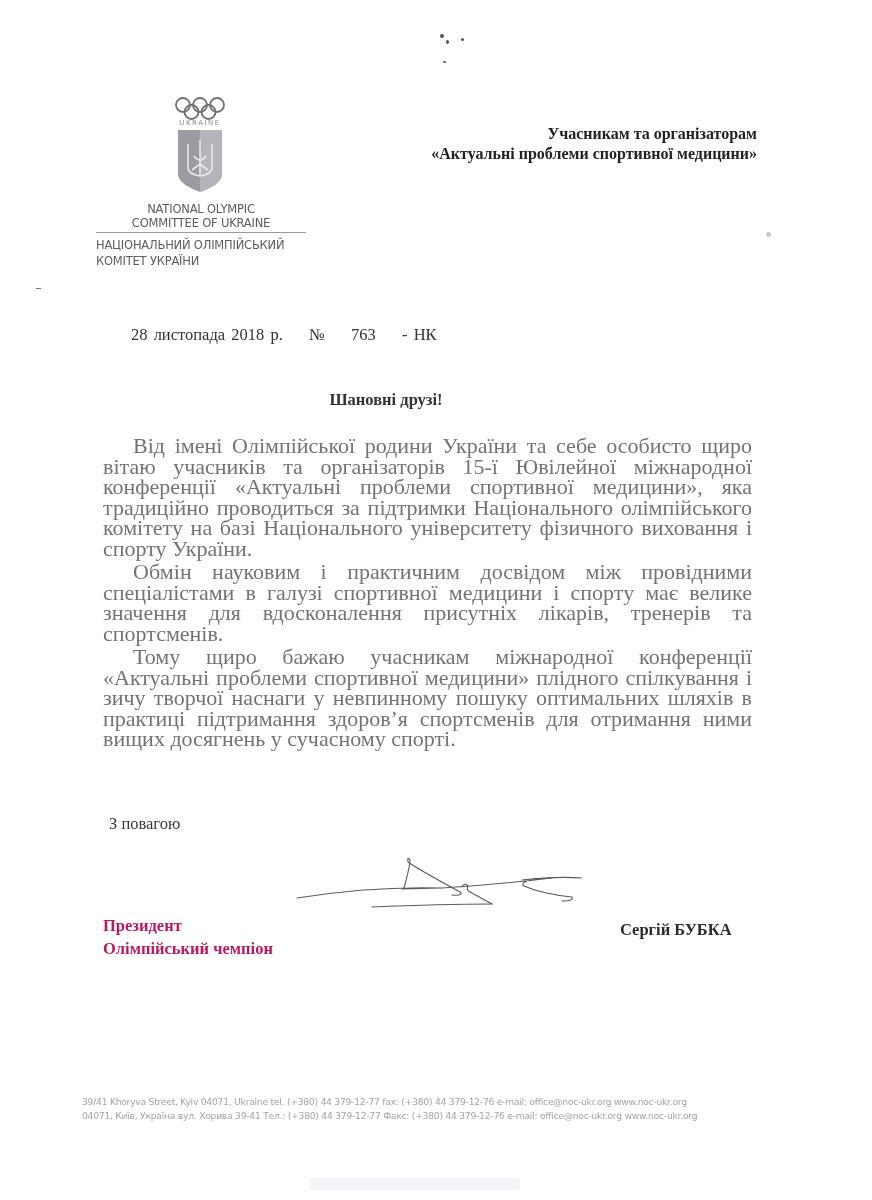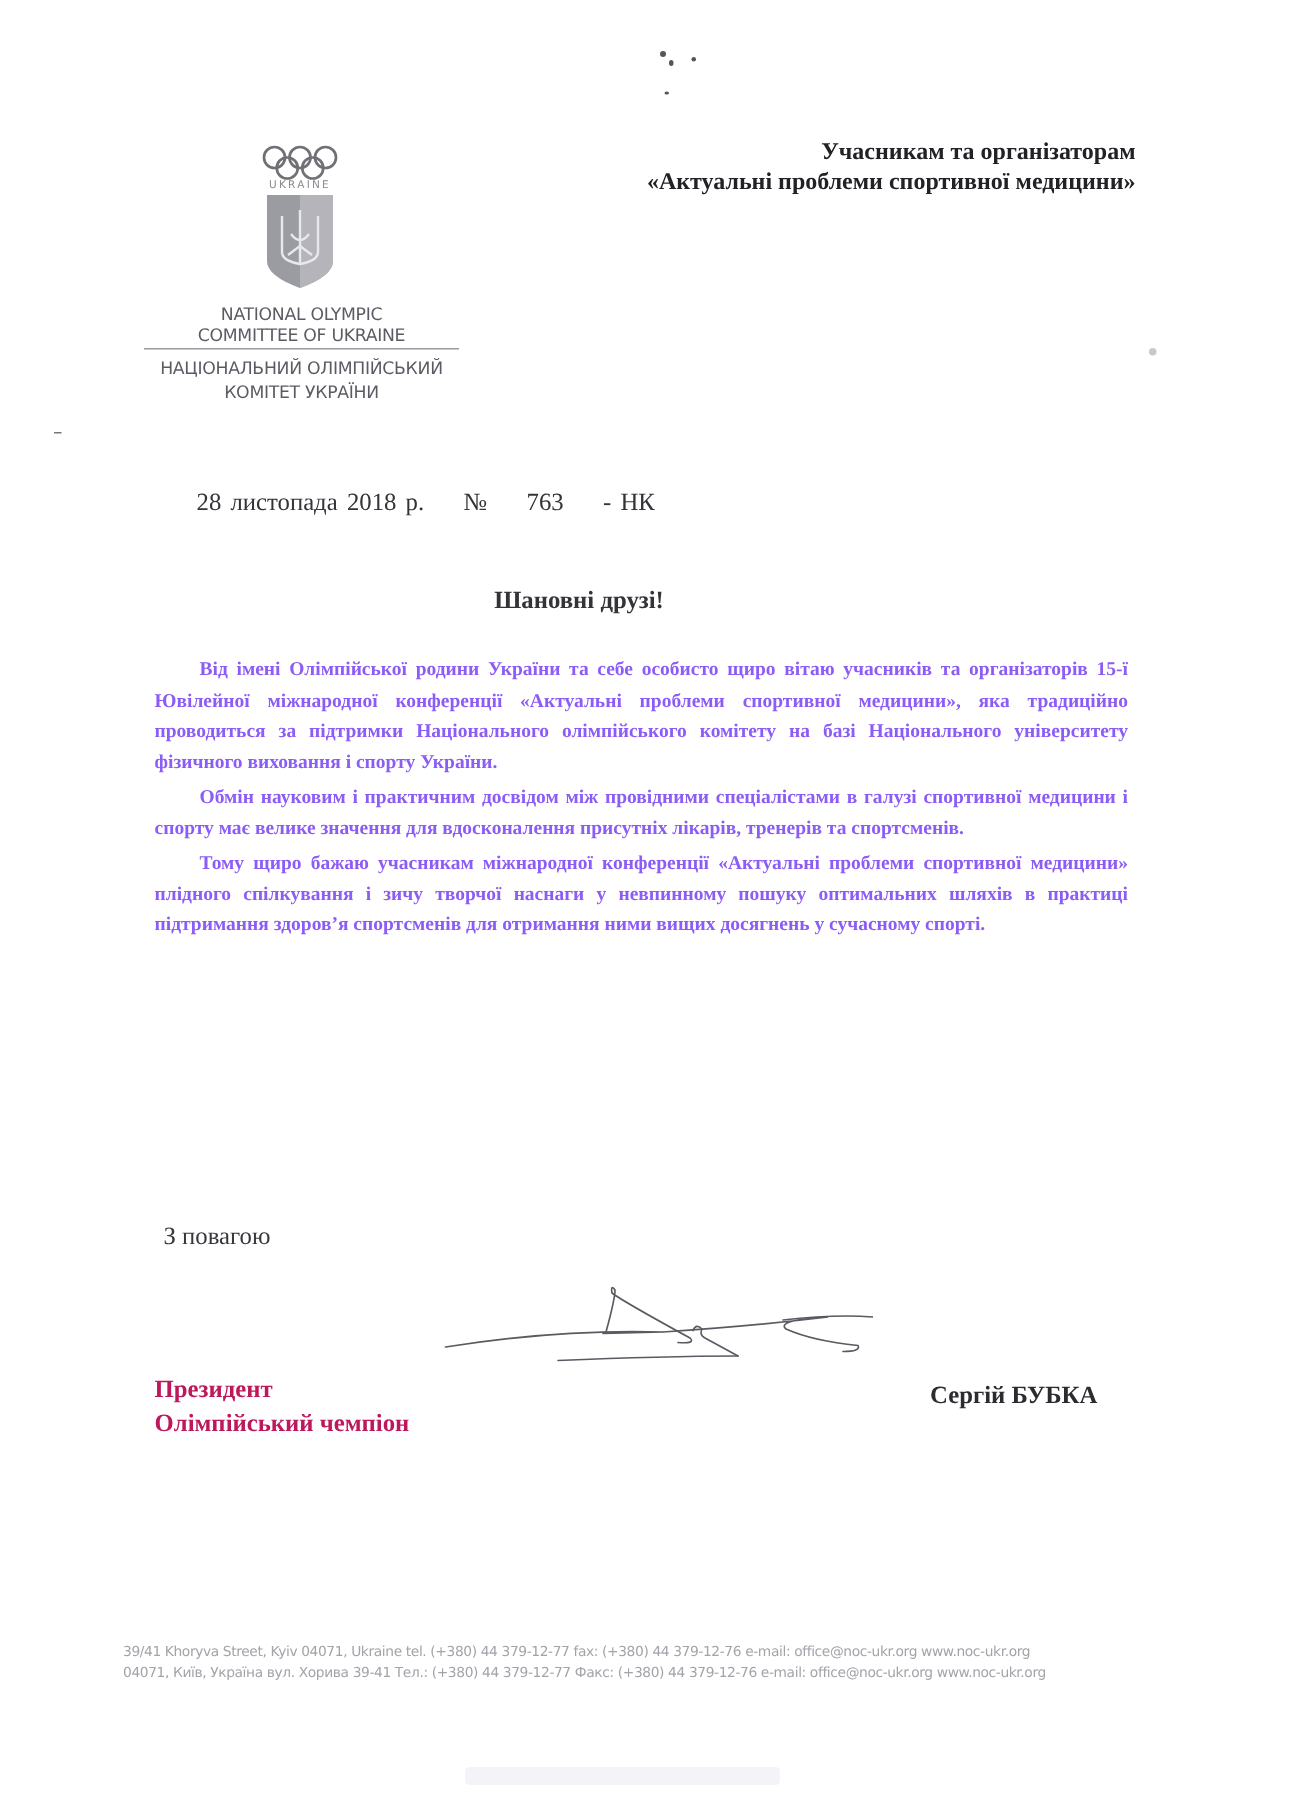--- a/index.html
+++ b/index.html
@@ -11,35 +11,35 @@
 
   
   .logo { left: 96px; top: 96px; width: 210px; }
   .rings { position: absolute; left: 78px; top: 0px; width: 52px; height: 26px; }
   .ukraine-label { position: absolute; left: 80px; top: 23px; width: 48px; text-align: center;
     font-family: "DejaVu Sans", sans-serif; font-size: 7px; letter-spacing: 1.5px; color: #8a8a8f; }
   .shield { position: absolute; left: 82px; top: 34px; width: 44px; height: 62px; }
   .org-en { position: absolute; left: 0; top: 106px; width: 210px; text-align: center;
     font-family: "DejaVu Sans", sans-serif; font-size: 11.5px; line-height: 14px; color: #5b5b63; letter-spacing: -0.2px; }
   .org-rule { position: absolute; left: 0; top: 136px; width: 210px; height: 1px; background: #9a9aa0; }
-  .org-ua { position: absolute; left: 0; top: 141px; width: 210px; text-align: center;
+  .org-ua { position: absolute; left: 0; top: 141px; width: 210px; text-align: left;
     font-family: "DejaVu Sans", sans-serif; font-size: 11.5px; line-height: 16px; color: #5b5b63; letter-spacing: -0.2px; }
 
   
-  .addressee { right: 115px; top: 92px; text-align: right; font-weight: bold; font-size: 16px; line-height: 20px; color: #222226; margin-left: 28px; }
+  .addressee { right: 115px; top: 124px; text-align: right; font-weight: bold; font-size: 16px; line-height: 20px; color: #222226; margin-left: 28px; }
 
   
   .dateline { left: 131px; top: 325px; font-size: 16.5px; color: #333338; word-spacing: 2px; }
   .dateline span { display: inline-block; }
   .dl-gap { width: 14px; }
 
   .salutation { left: 0; width: 772px; top: 390px; text-align: center; font-weight: bold; font-size: 16.5px; color: #333338; }
 
   
-  .body-text { left: 103px; top: 436px; width: 649px; font-size: 13px; line-height: 20.5px; color: #8b5cf6; font-weight: bold; }
+  .body-text { left: 103px; top: 436px; width: 649px; font-size: 22px; line-height: 20.5px; color: #737373; }
   .body-text p { margin: 0 0 3px 0; text-indent: 30px; text-align: justify; }
 
   .regards { left: 109px; top: 814px; font-size: 16.5px; color: #37373c; }
 
   .signature { left: 292px; top: 856px; width: 290px; height: 60px; }
   .sign-left { left: 103px; top: 914px; font-weight: bold; font-size: 16.5px; line-height: 23px; color: #be185d; }
   .sign-right { left: 620px; top: 920px; font-weight: bold; font-size: 16.5px; color: #2c2c30; }
 
   .footer { left: 82px; top: 1095px; width: 680px; font-family: "DejaVu Sans", sans-serif; font-size: 9.2px; line-height: 14px; color: #a3a3aa; letter-spacing: -0.25px; white-space: nowrap; }
   .footer-smudge { left: 310px; top: 1178px; width: 210px; height: 12px; background: #f3f3f8; border-radius: 3px; }

